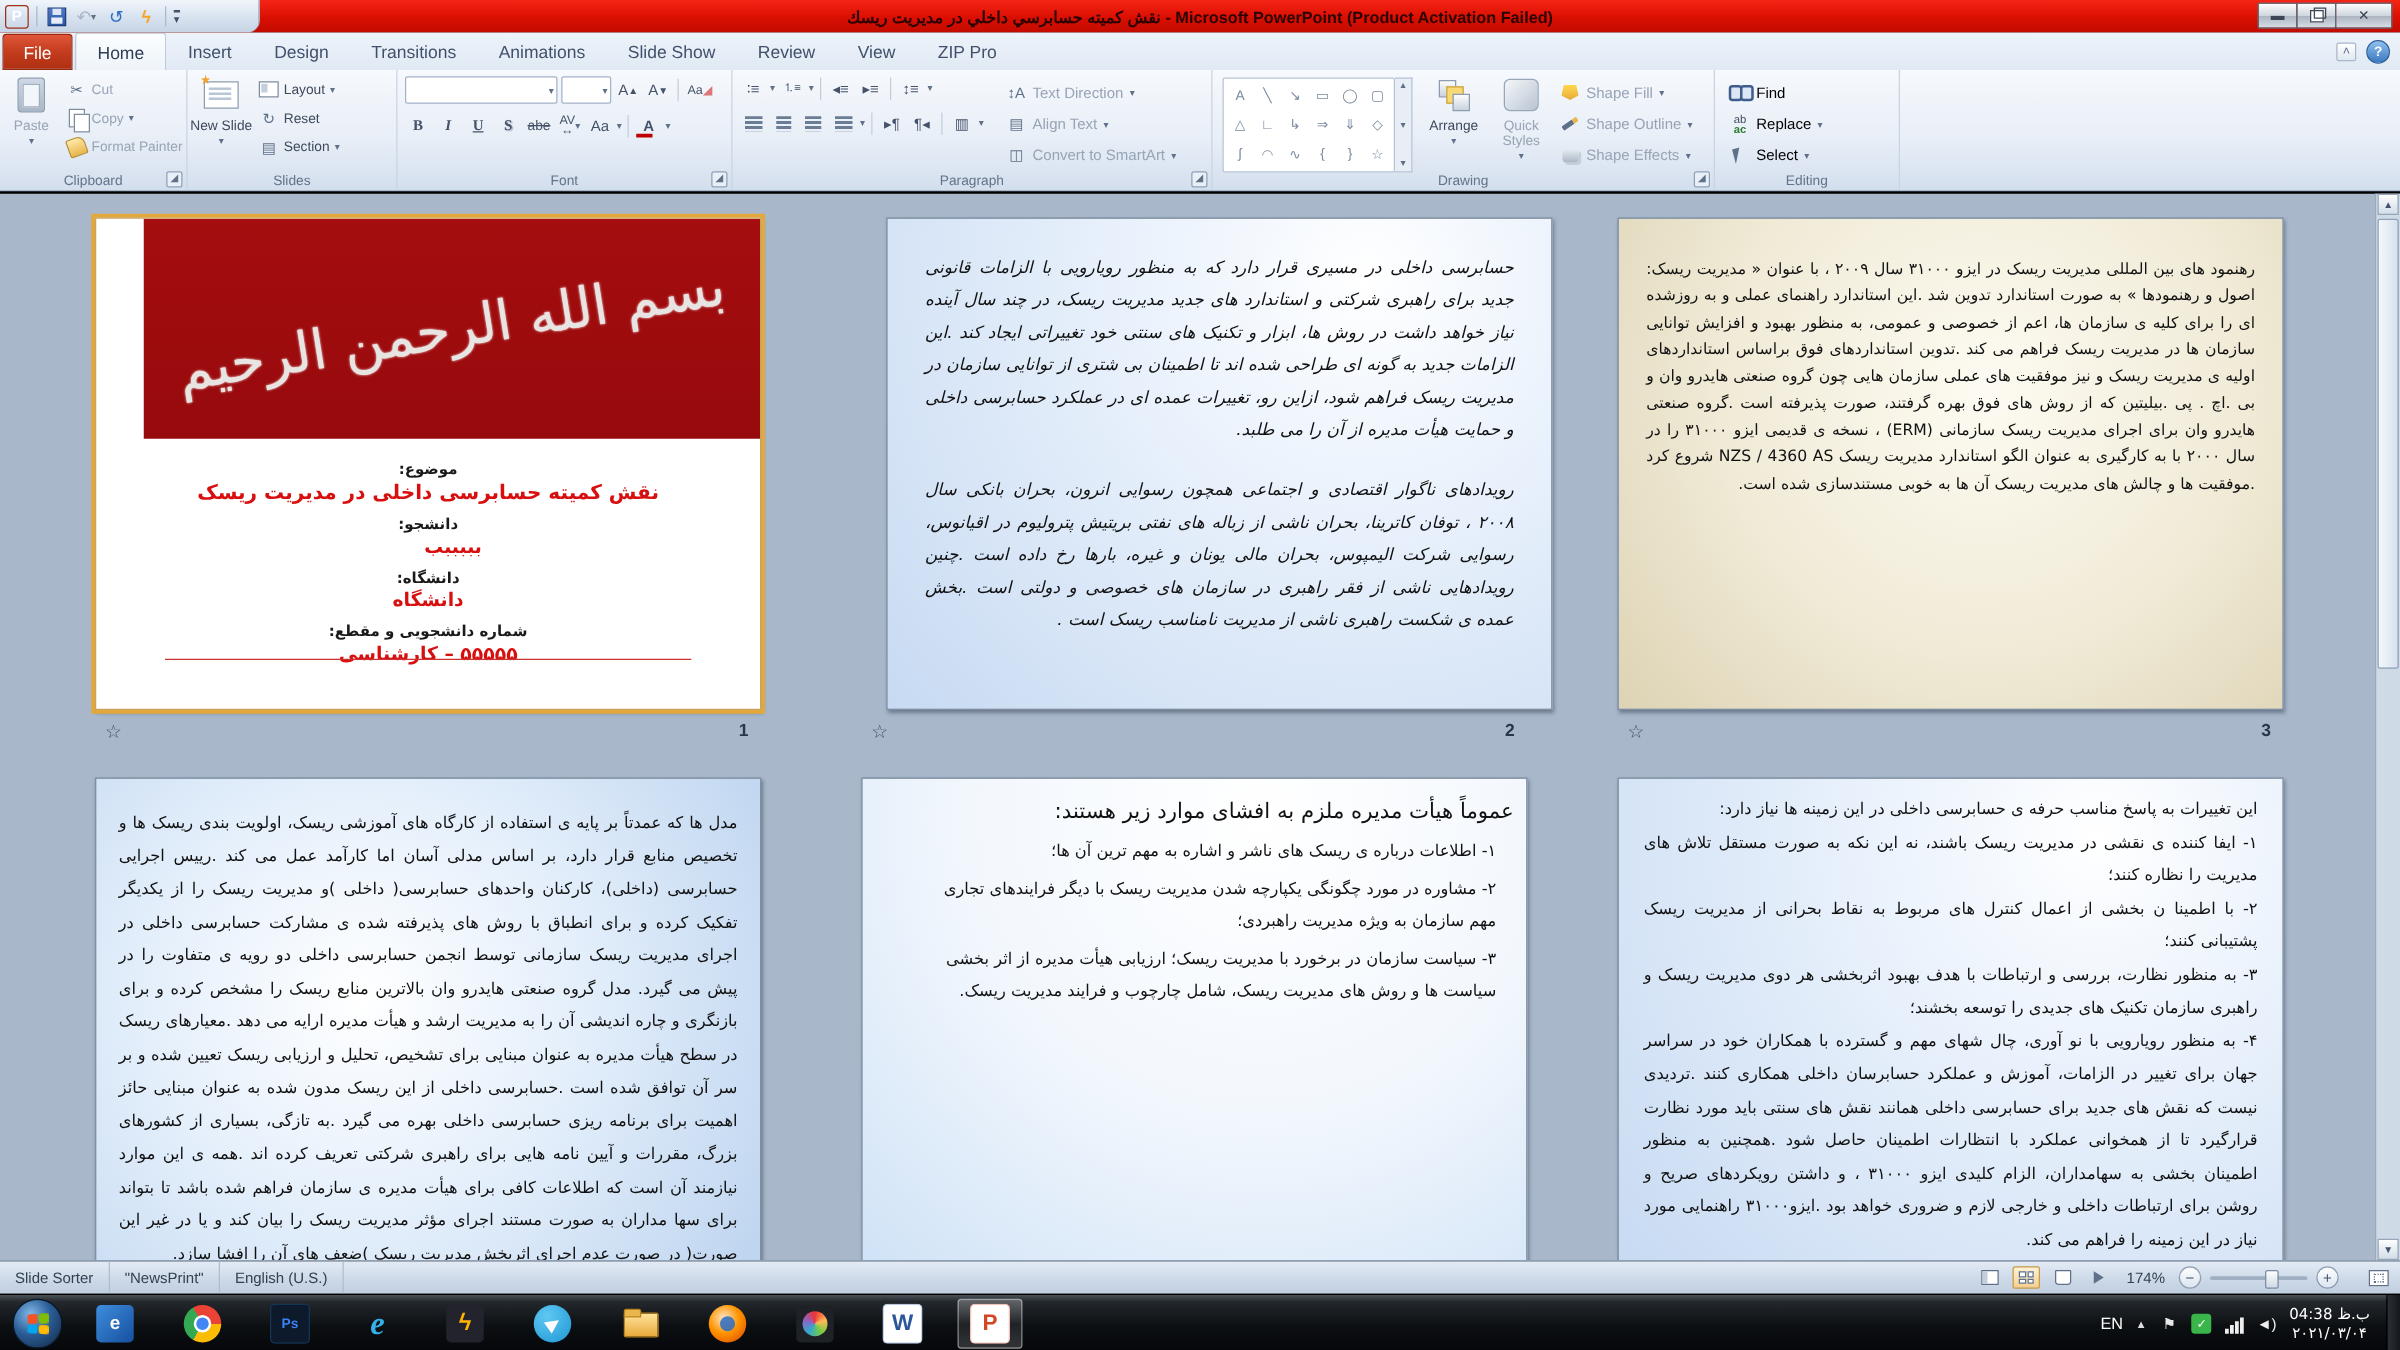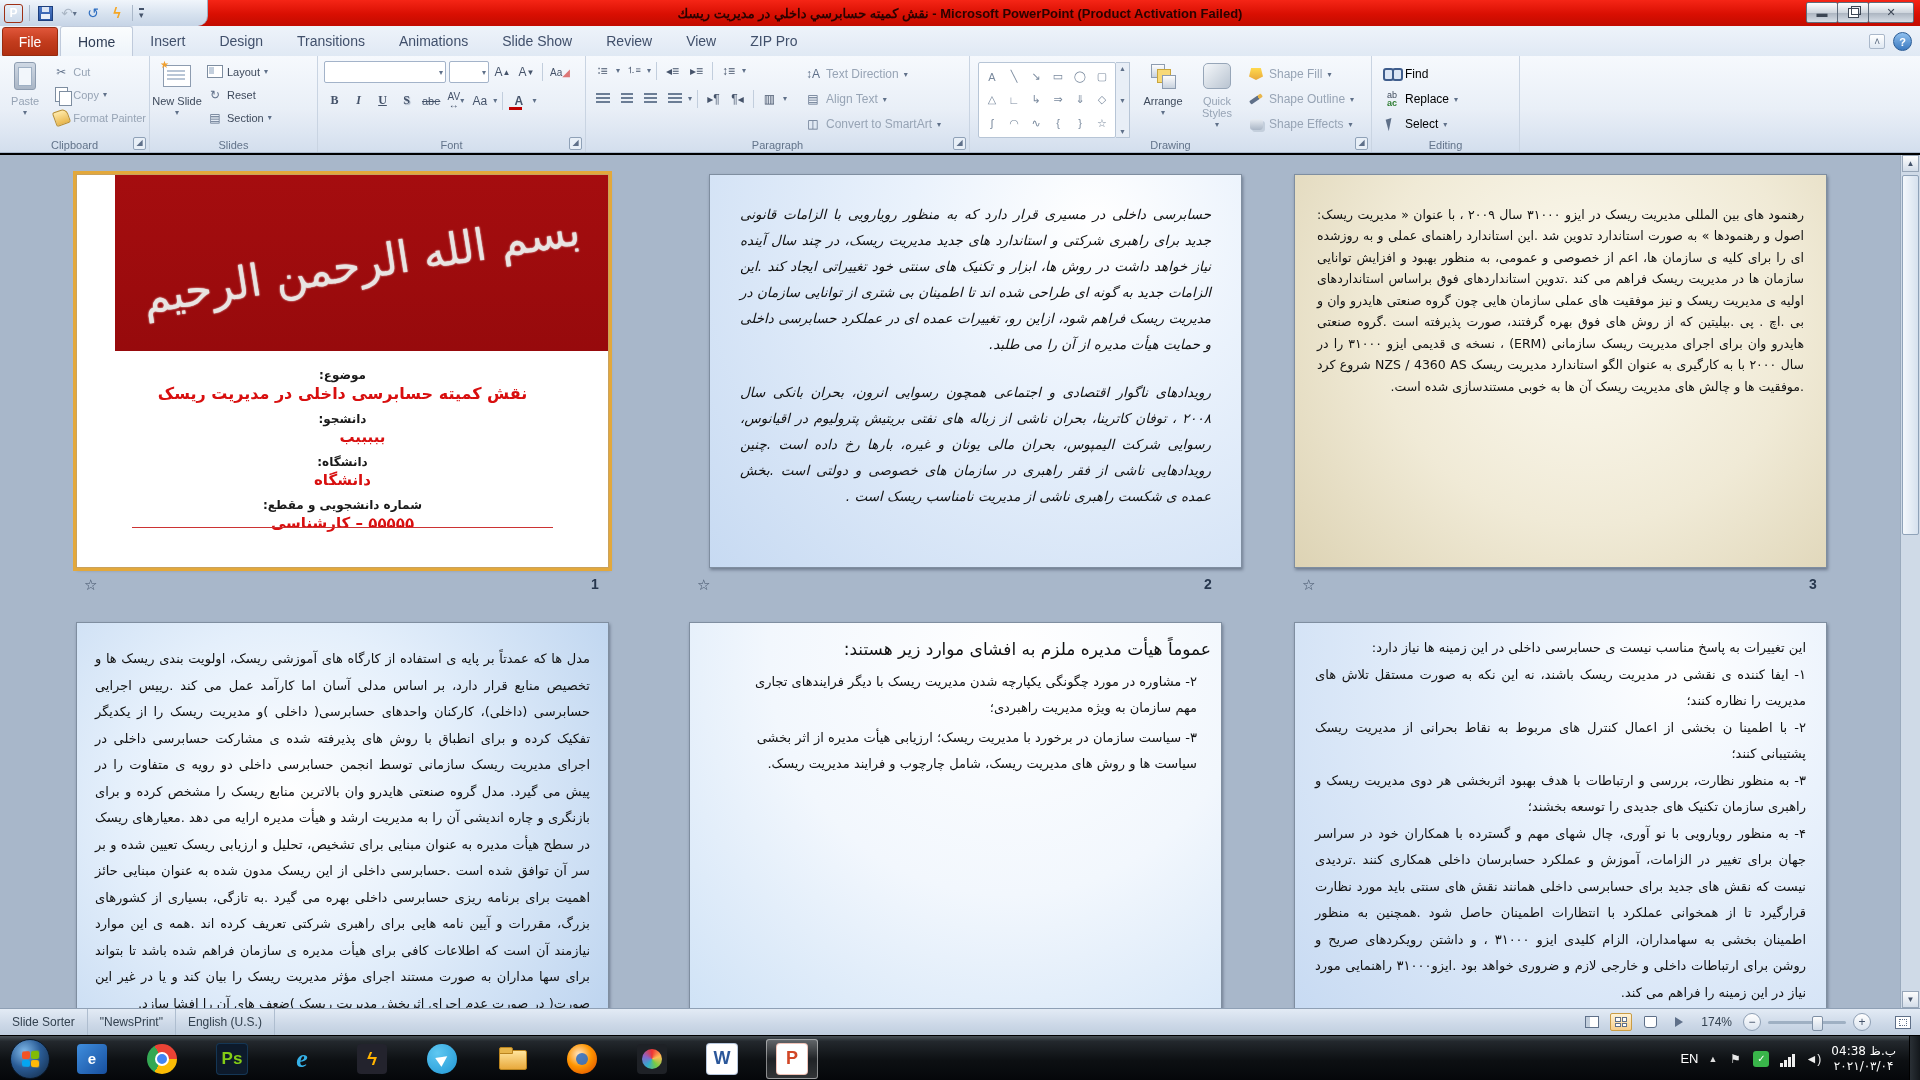--- a/index.html
+++ b/index.html
@@ -167,21 +167,21 @@
   .orbflag i{border-radius:2px;}
   .of1{background:#f35325;}.of2{background:#81bc06;}.of3{background:#05a6f0;}.of4{background:#ffba08;}
   #apps{position:absolute;left:66px;top:0;height:45px;display:flex;align-items:center;gap:18px;}
   .appslot{width:52px;height:40px;display:flex;align-items:center;justify-content:center;border-radius:3px;}
   .appslot.active{background:linear-gradient(rgba(255,255,255,.28),rgba(255,255,255,.08) 50%,rgba(255,255,255,.18));
     border:1px solid rgba(255,255,255,.45);box-sizing:border-box;}
   .appicon{width:30px;height:30px;border-radius:4px;display:flex;align-items:center;justify-content:center;font-weight:bold;}
   .i-blueapp{background:linear-gradient(135deg,#3f8ede,#174f9e);color:#fff;font-size:15px;}
   .i-chrome{border-radius:50%;background:conic-gradient(from -30deg,#ea4335 0 120deg,#fbbc05 0 240deg,#34a853 0 360deg);position:relative;}
   .i-chrome:before{content:"";position:absolute;left:8px;top:8px;width:14px;height:14px;border-radius:50%;background:#4285f4;border:2px solid #fff;box-sizing:border-box;}
-  .i-ps{background:#0d1a2b;color:#84cc16;font-size:17px;border:1px solid #31a8ff33;}
+  .i-ps{background:#0d1a2b;color:#3b82f6;font-size:11px;border:1px solid #31a8ff33;}
   .i-ie{background:transparent;color:#35b1e8;font-size:26px;font-style:italic;font-family:"Liberation Serif",serif;}
   .i-bolt{background:#23232d;color:#ffb300;font-size:19px;}
   .i-telegram{border-radius:50%;background:radial-gradient(circle at 35% 30%,#5fc8f2,#1f96d4);color:#fff;font-size:13px;}
   .i-telegram span{transform:rotate(-35deg);display:block;}
   .i-folder{position:relative;background:transparent;}
   .i-folder:before{content:"";position:absolute;left:2px;top:6px;width:26px;height:18px;background:linear-gradient(#ffe49c,#e8a93c);border:1px solid #b9831e;border-radius:2px;}
   .i-folder:after{content:"";position:absolute;left:2px;top:3px;width:12px;height:5px;background:#e8b64c;border:1px solid #b9831e;border-radius:2px 2px 0 0;}
   .i-firefox{border-radius:50%;background:radial-gradient(circle at 40% 35%,#ffe8cc 0%,#ff9500 45%,#e66000 80%,#b34700);position:relative;}
   .i-firefox:before{content:"";position:absolute;left:9px;top:9px;width:12px;height:12px;border-radius:50%;background:#2a6cc4;opacity:.85;}
   .i-paint{background:#1e2126;position:relative;}
@@ -547,28 +547,29 @@
       <span class="snum" style="left: 1809px; top: 421px;">3</span>
       <div class="thumb bg-blue2" style="left: 76px; top: 467px;">
         <div class="slidetext fa s4text">
           <p>مدل ها که عمدتاً بر پایه ی استفاده از کارگاه های آموزشی ریسک، اولویت بندی ریسک ها و تخصیص منابع قرار دارد، بر اساس مدلی آسان اما کارآمد عمل می کند .رییس اجرایی حسابرسی (داخلی)، کارکنان واحدهای حسابرسی( داخلی )و مدیریت ریسک را از یکدیگر تفکیک کرده و برای انطباق با روش های پذیرفته شده ی مشارکت حسابرسی داخلی در اجرای مدیریت ریسک سازمانی توسط انجمن حسابرسی داخلی دو رویه ی متفاوت را در پیش می گیرد. مدل گروه صنعتی هایدرو وان بالاترین منابع ریسک را مشخص کرده و برای بازنگری و چاره اندیشی آن را به مدیریت ارشد و هیأت مدیره ارایه می دهد .معیارهای ریسک در سطح هیأت مدیره به عنوان مبنایی برای تشخیص، تحلیل و ارزیابی ریسک تعیین شده و بر سر آن توافق شده است .حسابرسی داخلی از این ریسک مدون شده به عنوان مبنایی حائز اهمیت برای برنامه ریزی حسابرسی داخلی بهره می گیرد .به تازگی، بسیاری از کشورهای بزرگ، مقررات و آیین نامه هایی برای راهبری شرکتی تعریف کرده اند .همه ی این موارد نیازمند آن است که اطلاعات کافی برای هیأت مدیره ی سازمان فراهم شده باشد تا بتواند برای سها مداران به صورت مستند اجرای مؤثر مدیریت ریسک را بیان کند و یا در غیر این صورت( در صورت عدم اجرای اثربخش مدیریت ریسک )ضعف های آن را افشا سازد.</p>
         </div>
       </div>
       <div class="thumb bg-blue3" style="left: 689px; top: 467px;">
         <div class="slidetext fa">
           <div class="s5head">عموماً هیأت مدیره ملزم به افشای موارد زیر هستند:</div>
           <div class="s5items">
+            <div style="margin-bottom: 4px;">۱- اطلاعات درباره ی ریسک های ناشر و اشاره به مهم ترین آن ها؛</div>
             <div style="margin-bottom: 4px;">۲- مشاوره در مورد چگونگی یکپارچه شدن مدیریت ریسک با دیگر فرایندهای تجاری مهم سازمان به ویژه مدیریت راهبردی؛</div>
             <div style="margin-bottom: 4px;">۳- سیاست سازمان در برخورد با مدیریت ریسک؛ ارزیابی هیأت مدیره از اثر بخشی سیاست ها و روش های مدیریت ریسک، شامل چارچوب و فرایند مدیریت ریسک.</div>
           </div>
         </div>
       </div>
       <div class="thumb bg-blue" style="left: 1294px; top: 467px;">
         <div class="slidetext fa s6text">
-          <div class="hd">این تغییرات به پاسخ مناسب نیست ی حسابرسی داخلی در این زمینه ها نیاز دارد:</div>
+          <div class="hd">این تغییرات به پاسخ مناسب حرفه ی حسابرسی داخلی در این زمینه ها نیاز دارد:</div>
           <div>۱- ایفا کننده ی نقشی در مدیریت ریسک باشند، نه این نکه به صورت مستقل تلاش های مدیریت را نظاره کنند؛</div>
           <div>۲- با اطمینا ن بخشی از اعمال کنترل های مربوط به نقاط بحرانی از مدیریت ریسک پشتیبانی کنند؛</div>
           <div>۳- به منظور نظارت، بررسی و ارتباطات با هدف بهبود اثربخشی هر دوی مدیریت ریسک و راهبری سازمان تکنیک های جدیدی را توسعه بخشند؛</div>
           <div>۴- به منظور رویارویی با نو آوری، چال شهای مهم و گسترده با همکاران خود در سراسر جهان برای تغییر در الزامات، آموزش و عملکرد حسابرسان داخلی همکاری کنند .تردیدی نیست که نقش های جدید برای حسابرسی داخلی همانند نقش های سنتی باید مورد نظارت قرارگیرد تا از همخوانی عملکرد با انتظارات اطمینان حاصل شود .همچنین به منظور اطمینان بخشی به سهامداران، الزام کلیدی ایزو ۳۱۰۰۰ ، و داشتن رویکردهای صریح و روشن برای ارتباطات داخلی و خارجی لازم و ضروری خواهد بود .ایزو۳۱۰۰۰ راهنمایی مورد نیاز در این زمینه را فراهم می کند.</div>
         </div>
       </div>
     </div>
   <div class="vscroll">
     <span class="varrow" style="top:0;">▲</span>
     <span class="vthumb"></span>

